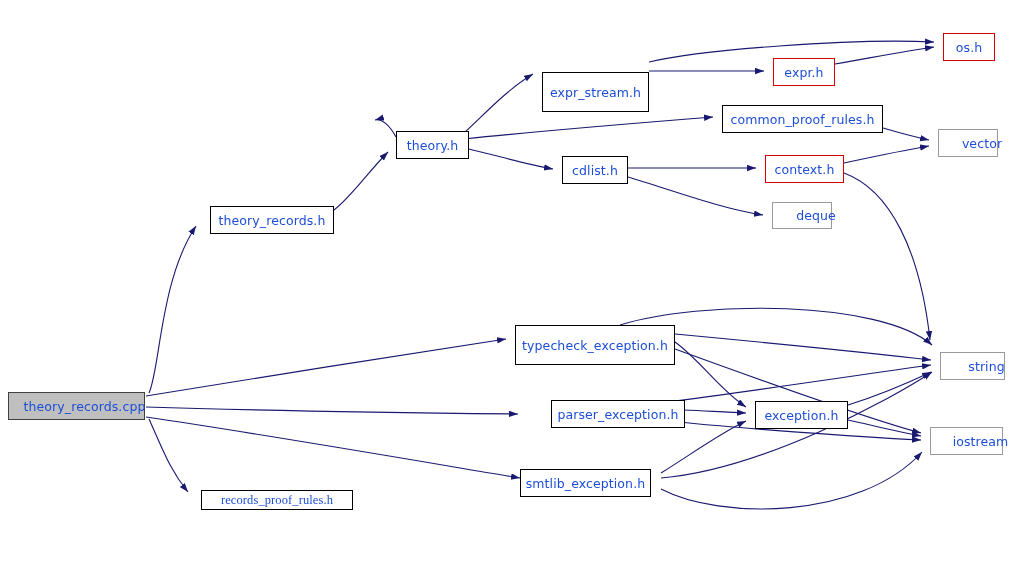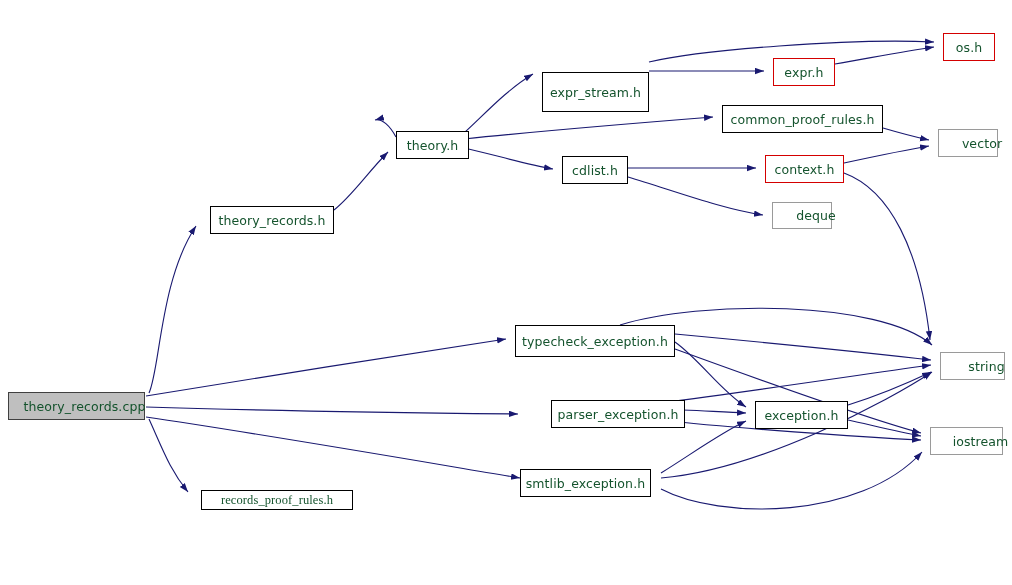--- a/index.html
+++ b/index.html
@@ -1,21 +1,21 @@
 <!DOCTYPE html>
 <html><head>
 <meta charset="utf-8">
 <style>
   html,body{margin:0;padding:0;background:#ffffff;}
   body{font-family:"DejaVu Sans","Liberation Sans",sans-serif;}
   #graph-root{position:relative;width:1012px;height:585px;background:#ffffff;overflow:hidden;}
   svg#edges{position:absolute;left:0;top:0;width:1012px;height:585px;}
   .node{position:absolute;box-sizing:border-box;display:flex;align-items:center;
         justify-content:center;background:#ffffff;border:1px solid #000000;
-        font-size:12.5px;color:#14532d;white-space:nowrap;letter-spacing:.1px;}
+        font-size:12.5px;color:#1d4ed8;white-space:nowrap;letter-spacing:.1px;}
   .node.red{border-color:#d40000;}
   .node.gray{border-color:#9a9a9a;padding-left:28px;}
   .node.root{background:#bfbfbf;border-color:#404040;padding-left:16px;}
   .node-label{pointer-events:none;}
 </style>
 </head>
 <body>
 
 <div id="graph-root">
 
@@ -89,21 +89,21 @@
       </div>
       <div class="node " style="left: 562px; top: 156px; width: 66px; height: 28px;">
         <span class="node-label">cdlist.h</span>
       </div>
       <div class="node red" style="left: 765px; top: 155px; width: 79px; height: 28px;">
         <span class="node-label">context.h</span>
       </div>
       <div class="node gray" style="left: 772px; top: 202px; width: 60px; height: 27px;">
         <span class="node-label">deque</span>
       </div>
-      <div class="node " style="left: 515px; top: 325px; width: 160px; height: 32px;">
+      <div class="node " style="left: 515px; top: 325px; width: 160px; height: 40px;">
         <span class="node-label">typecheck_exception.h</span>
       </div>
       <div class="node " style="left: 551px; top: 400px; width: 134px; height: 28px;">
         <span class="node-label">parser_exception.h</span>
       </div>
       <div class="node " style="left: 520px; top: 469px; width: 131px; height: 28px;">
         <span class="node-label">smtlib_exception.h</span>
       </div>
       <div class="node " style="left: 755px; top: 401px; width: 93px; height: 28px;">
         <span class="node-label">exception.h</span>

